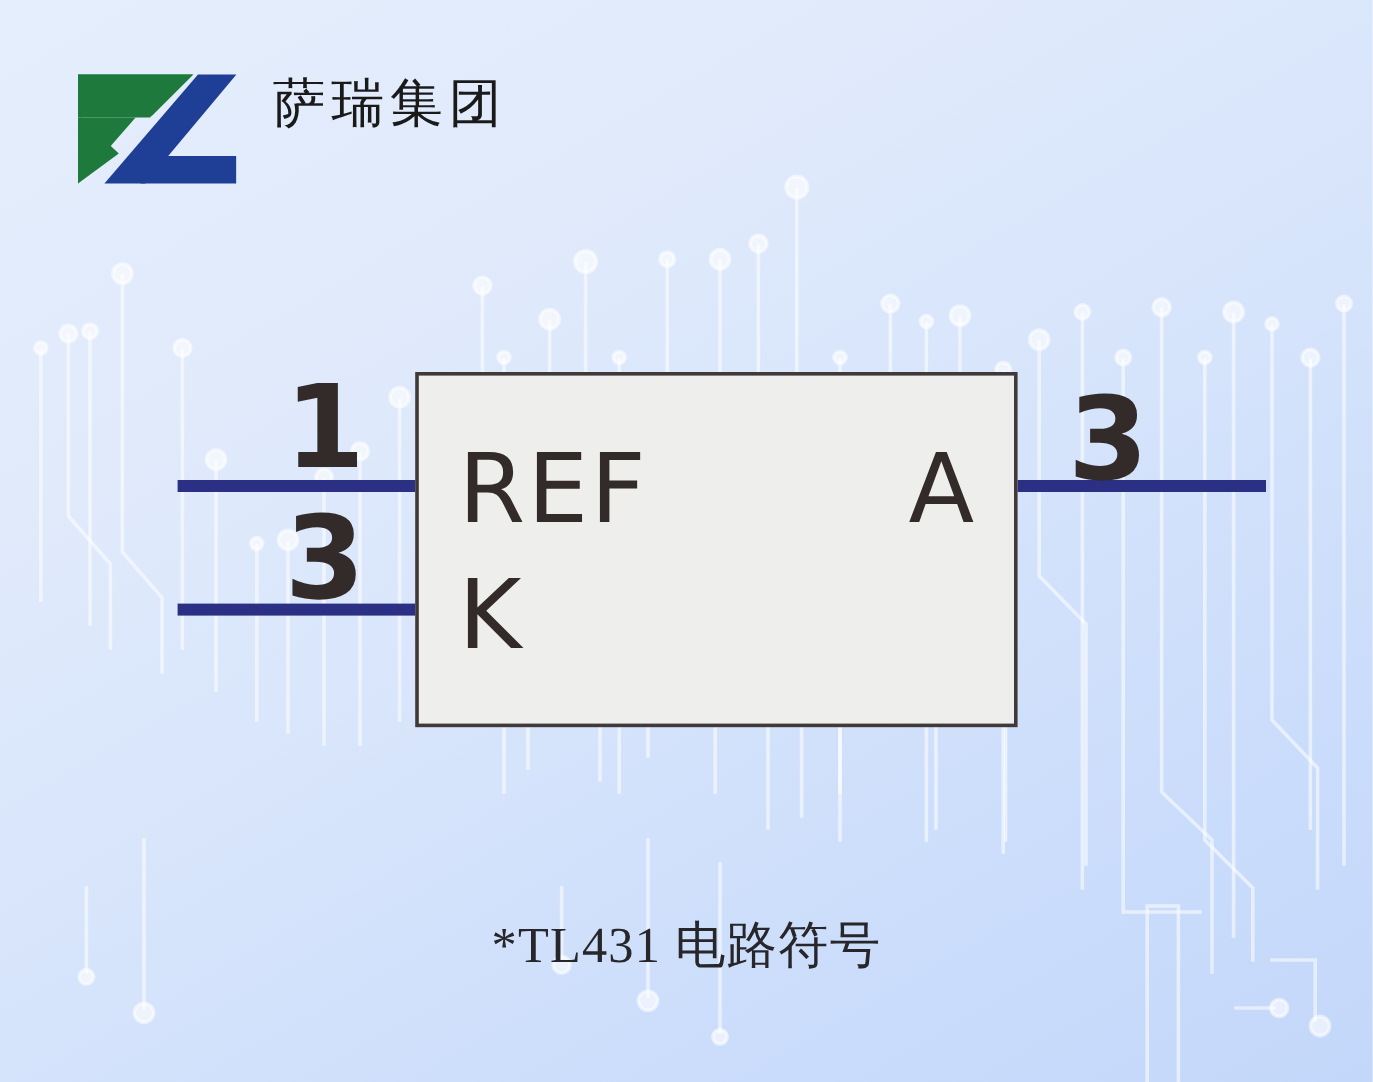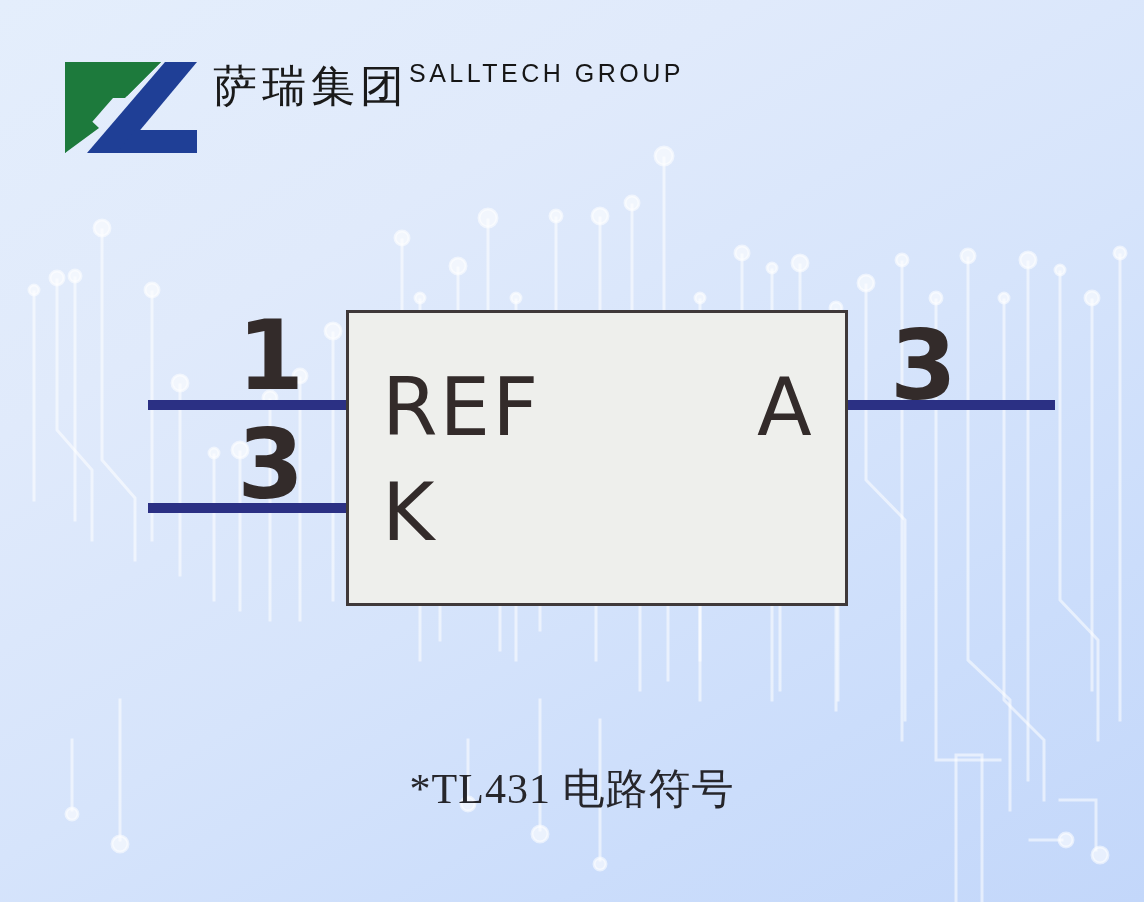--- a/index.html
+++ b/index.html
@@ -30,24 +30,24 @@
   
   #logo {
     position: absolute;
     left: 57px;
     top: 60px;
     display: flex;
     align-items: flex-start;
   }
   #logo-mark { display: block; }
   #logo-words {
-    margin-left: 16px;
+    margin-left: 30px;
     margin-top: 2px;
     display: flex;
-    flex-direction: row;
+    flex-direction: column;
     align-items: flex-start;
   }
   #logo-cn {
     font-family: "Liberation Serif", "DejaVu Serif", serif;
     font-size: 44px;
     line-height: 50px;
     letter-spacing: 5px;
     color: #1a1a1a;
     white-space: nowrap;
   }
@@ -229,21 +229,20 @@
       <path d="M8 2 L104 2 L70 36 L8 36 L42 68 L8 93 L8 58 L22 47 L8 36 Z" fill="#1d7a3c"></path>
       <path d="M8 2 L104 2 L68 38 L8 38 L8 2 Z" fill="#1d7a3c"></path>
       <path d="M8 38 L56 38 L8 93 L8 38 Z" fill="#1d7a3c"></path>
 
       <path d="M108 2 L140 2 L64 93 L30 93 Z" fill="#1f3f96"></path>
 
       <path d="M78 70 L140 70 L140 93 L60 93 Z" fill="#1f3f96"></path>
     </svg>
     <div id="logo-words">
       <div id="logo-cn">萨瑞集团</div>
-      <div id="logo-en">SALLTECH GROUP</div>
     </div>
   </div>
 
   <div id="symbol">
 
     <div class="pin-wire" id="wire-ref"></div>
     <div class="pin-wire" id="wire-k"></div>
     <div class="pin-wire" id="wire-a"></div>
 
     <div id="ic-body"></div>

